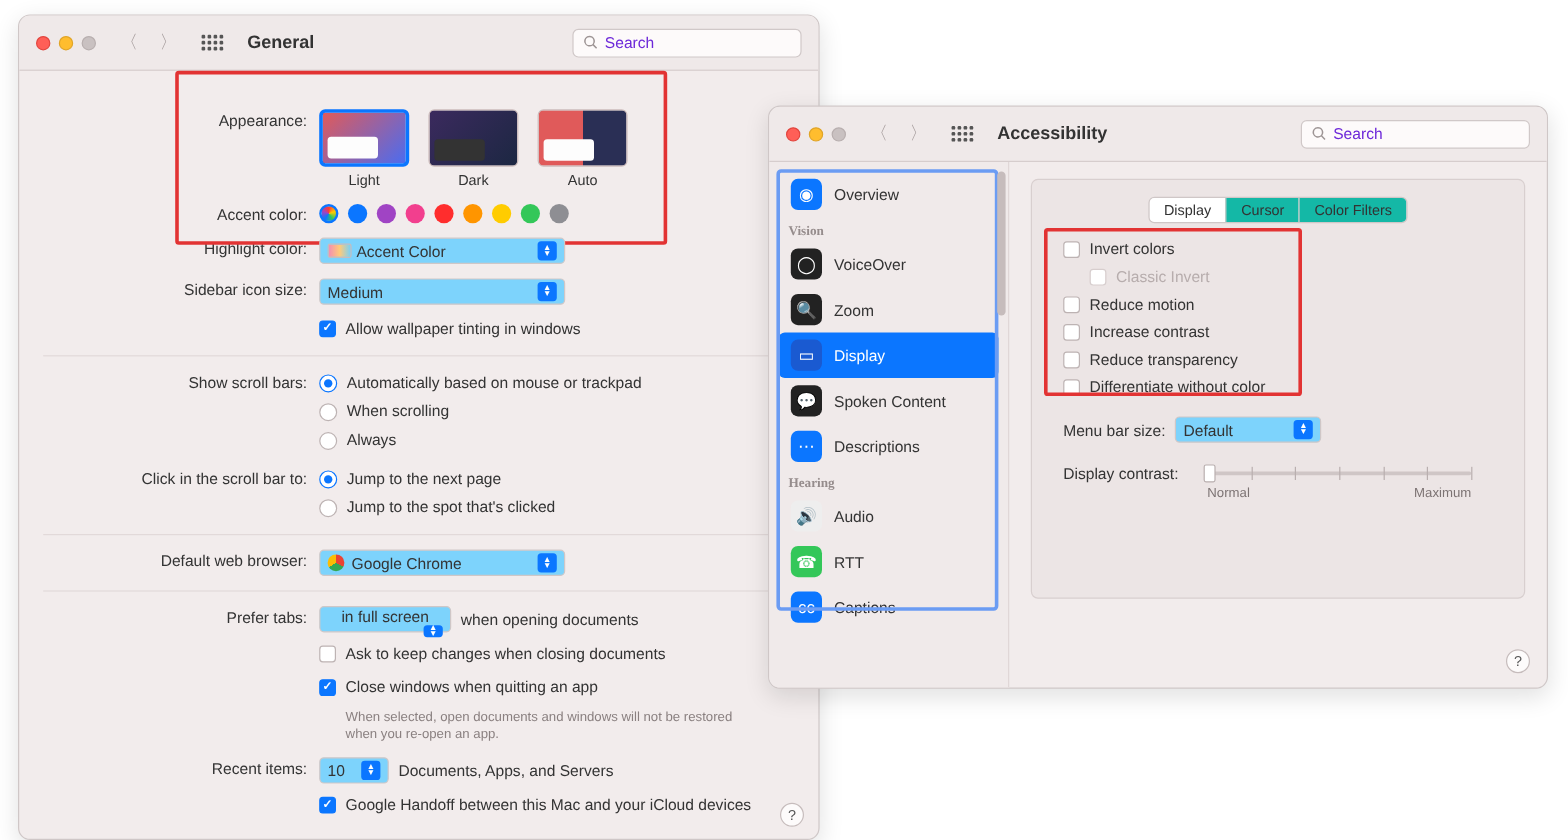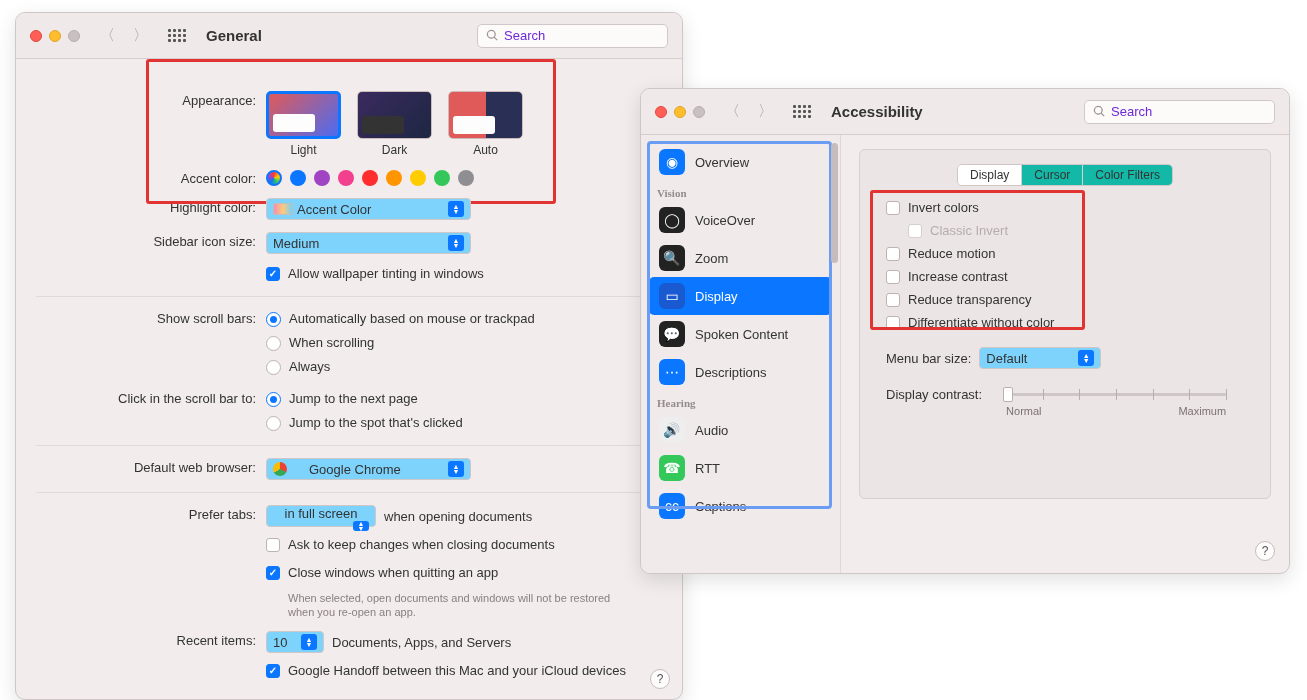--- a/index.html
+++ b/index.html
@@ -255,21 +255,21 @@
             <span>Jump to the spot that's clicked</span>
           </div>
       </div>
     </div>
 
     <div class="sep"></div>
 
     <div class="row">
       <div class="rowlabel">Default web browser:</div>
       <div class="rowbody">
-        <div class="select" style="width:205px;gap:16px;">
+        <div class="select" style="width:205px;">
           <span style="width:14px;height:14px;border-radius:50%;background:conic-gradient(#ea4335 0 33%,#34a853 33% 66%,#fbbc05 66% 100%);margin-right:6px;display:inline-block;"></span>
           <span>Google Chrome</span>
           <span class="arrows">▲<br>▼</span>
         </div>
       </div>
     </div>
 
     <div class="sep"></div>
 
     <div class="row">

